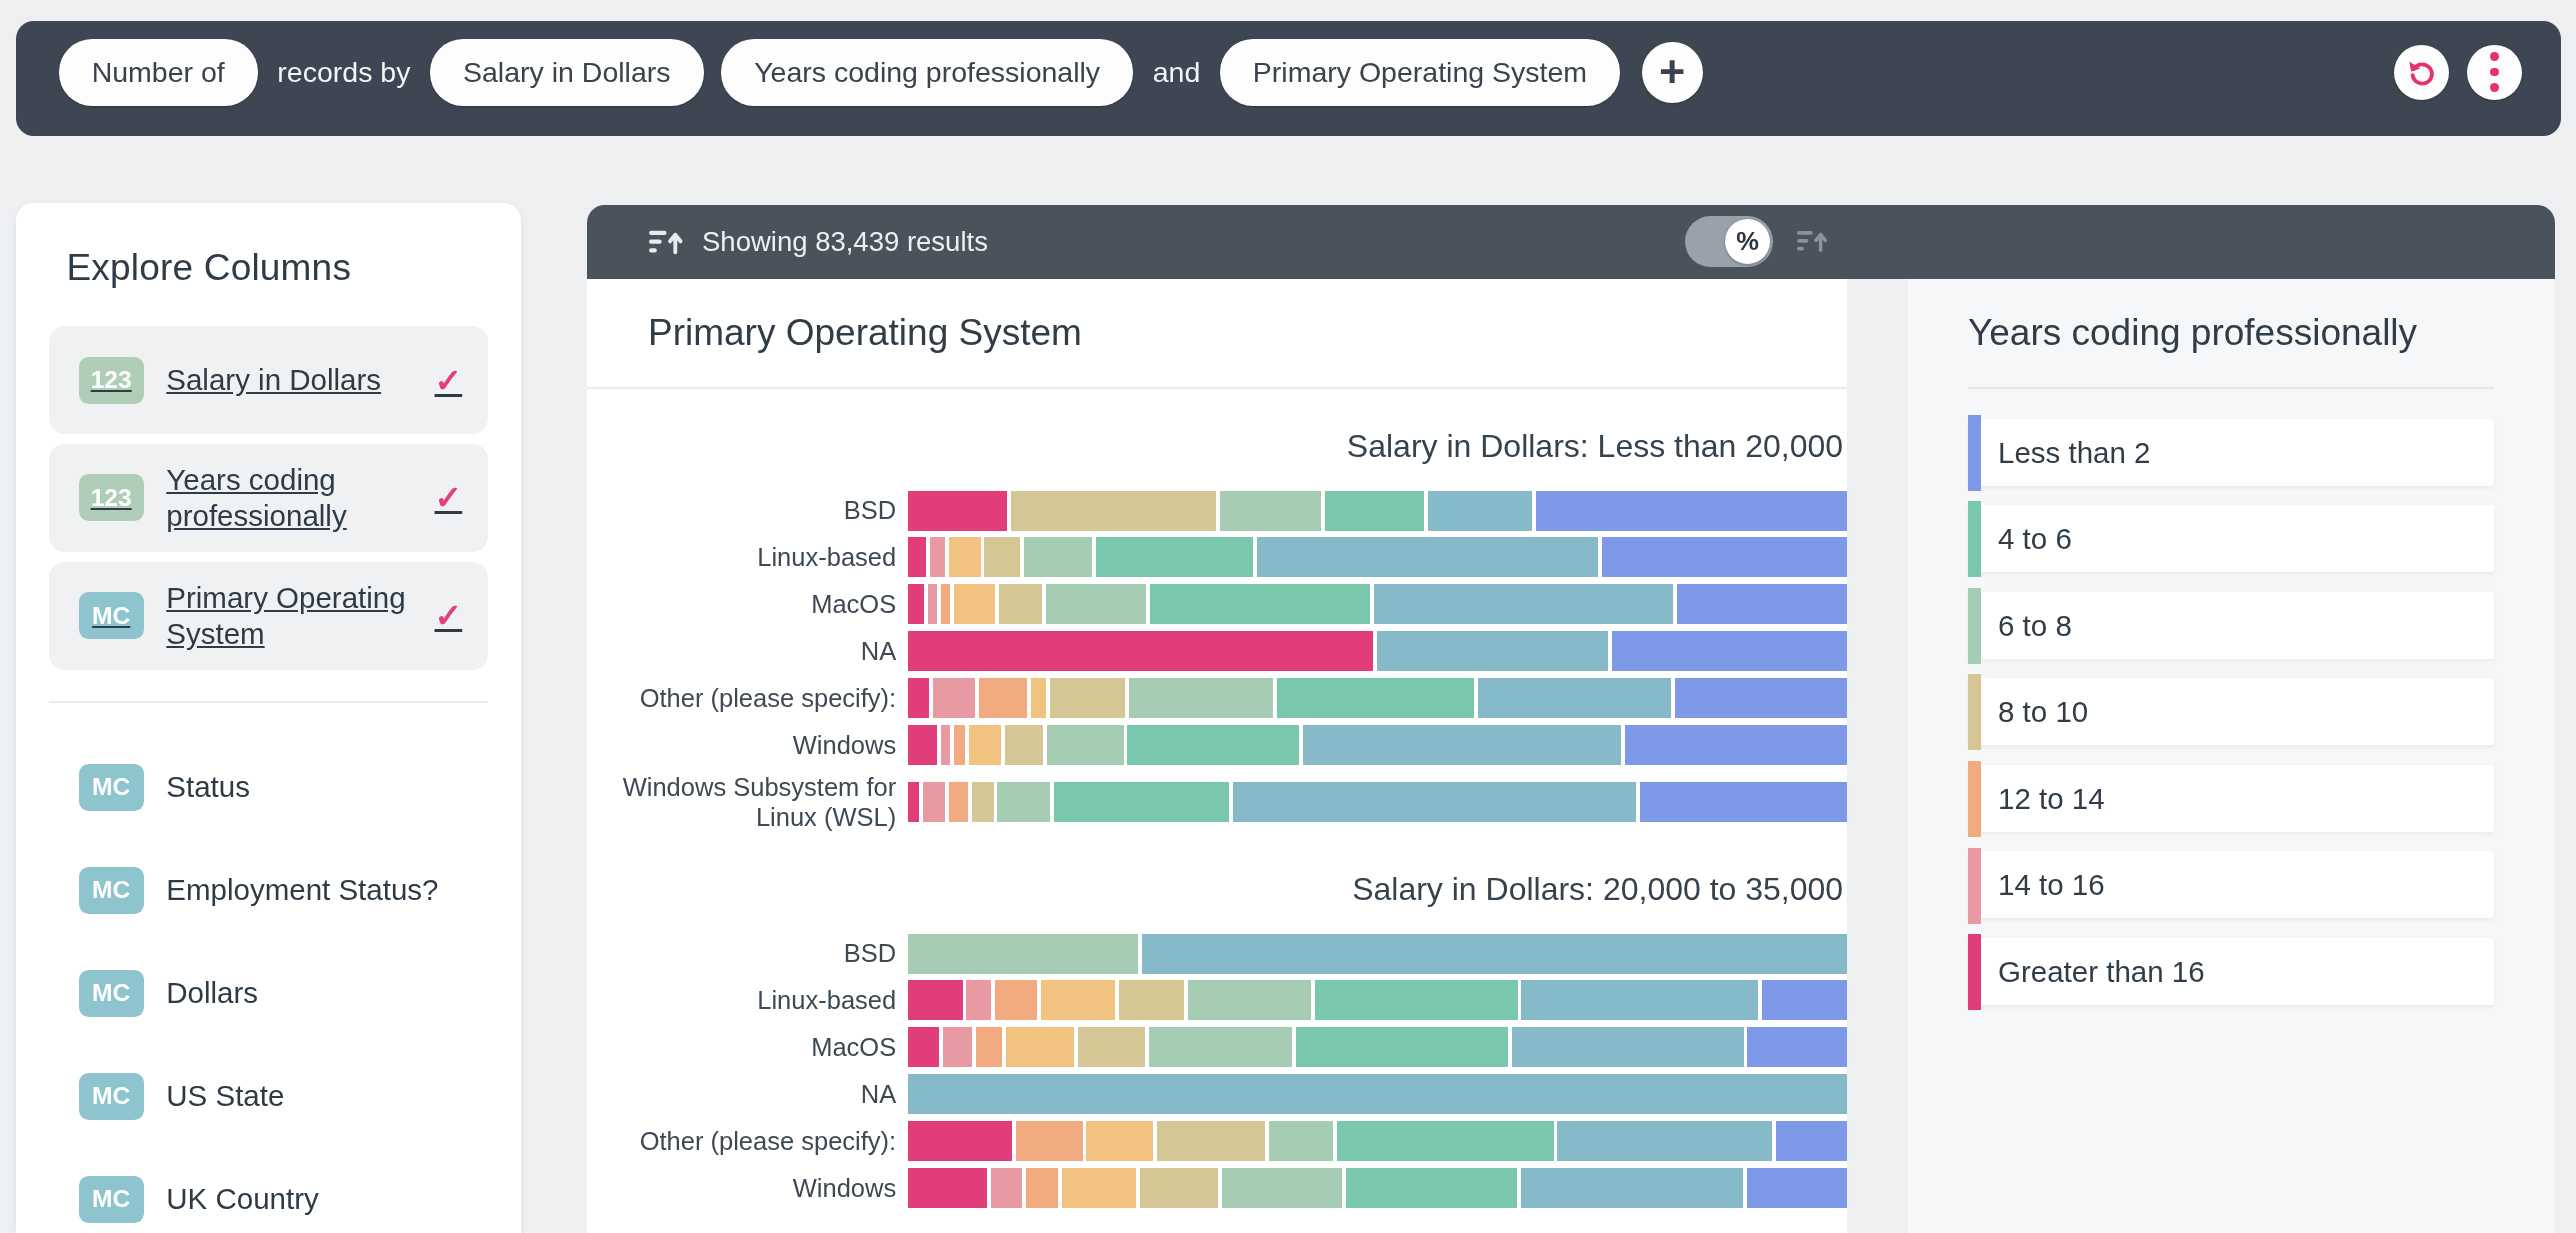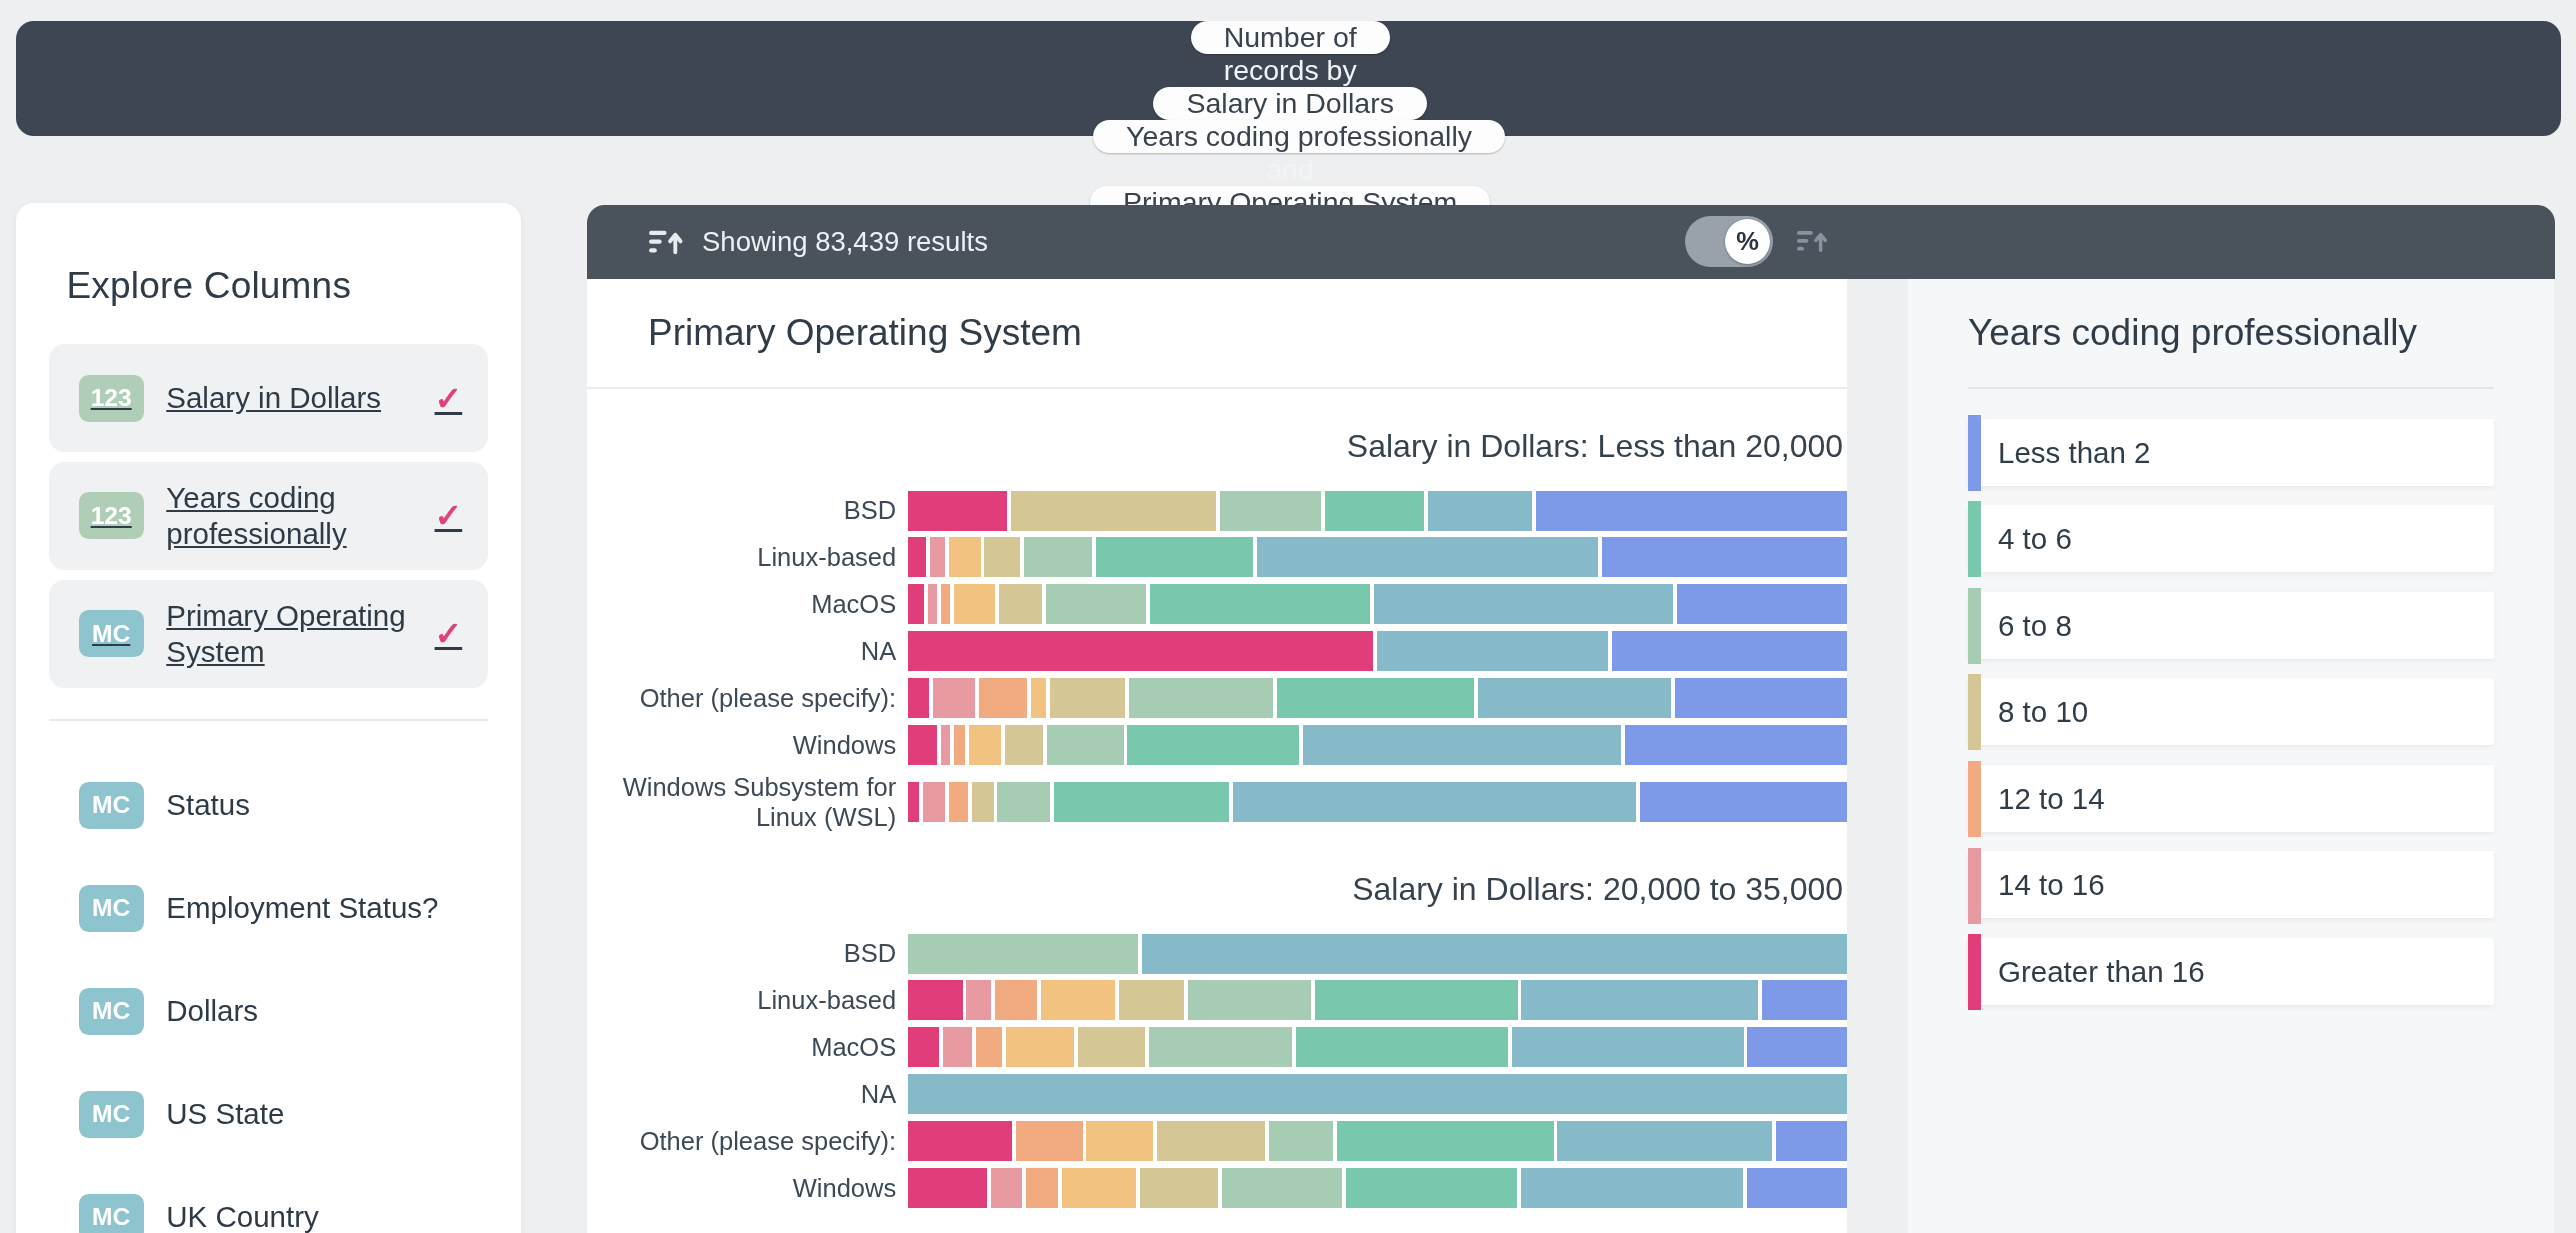--- a/index.html
+++ b/index.html
@@ -7,21 +7,21 @@
   body {
     background:#edeff1;
     font-family:"Liberation Sans", sans-serif;
     color:#2f3b47;
     position:relative;
   }
   
   .topbar {
     position:absolute; left:15.7px; top:20.6px; width:2545px; height:115px;
     background:#3d4652; border-radius:17.7px;
-    display:flex; align-items:center; padding:0 39px 12px 43px;flex-direction:column;
+    display:flex; align-items:center; padding:0 39px 12px 43px;
   }
   .pill {
     background:#fdfdfe; color:#39434f; height:67px; border-radius:33px;
     display:flex; align-items:center; padding:0 33px;
     font-size:28.5px; white-space:nowrap; cursor:pointer;
     box-shadow:0 1px 2px rgba(0,0,0,.25);
   }
   .topbar .conj { color:#f2f4f6; font-size:28.5px; margin:0 19.6px; white-space:nowrap; }
   .pill + .pill { margin-left:17.7px; }
   .round-btn {
@@ -34,21 +34,21 @@
   .round-btn.small { width:55px; height:55px; }
   .kebab { display:flex; flex-direction:column; gap:6.9px; }
   .kebab i { width:8.8px; height:8.8px; border-radius:50%; background:#e5316e; display:block; }
   
   .sidebar {
     position:absolute; left:15.7px; top:203px; width:505px; height:1031px;
     background:#ffffff; border-radius:17.7px 17.7px 0 0;
     box-shadow:0 2px 7.9px rgba(40,50,60,.06); overflow:hidden;
     padding:44px 33px 0 33px;
   }
-  .sidebar h1 { font-size:37px; font-weight:normal; color:#2f3b47; padding-left:17.7px; letter-spacing:0.2px;margin-top:18px; }
+  .sidebar h1 { font-size:37px; font-weight:normal; color:#2f3b47; padding-left:17.7px; letter-spacing:0.2px; }
   .col-list { margin-top:37px; display:flex; flex-direction:column; gap:9.8px;text-decoration:underline; }
   .col-card {
     background:#f0f1f2; border-radius:15.7px; min-height:108px;
     display:flex; align-items:center; padding:13.8px 25.5px 13.8px 30px; cursor:pointer;
   }
   .col-plain {
     min-height:103px; display:flex; align-items:center;
     padding:13.8px 25.5px 13.8px 30px; cursor:pointer;
   }
   .badge {

